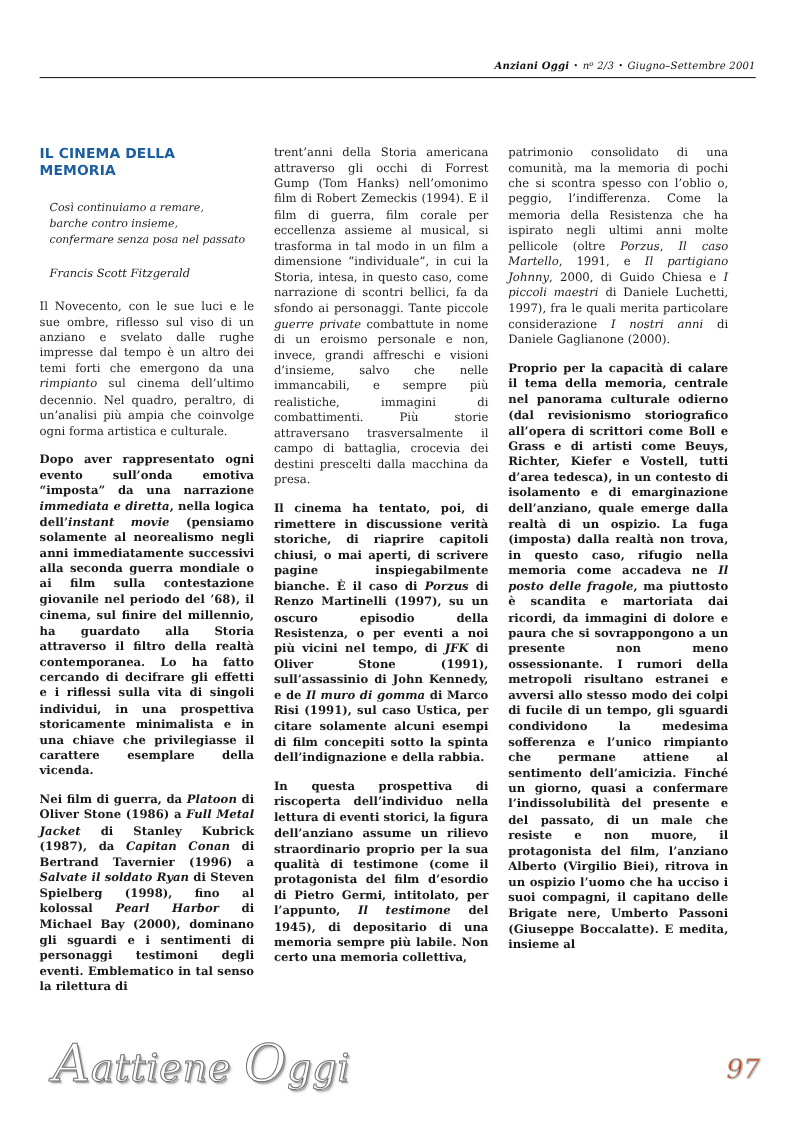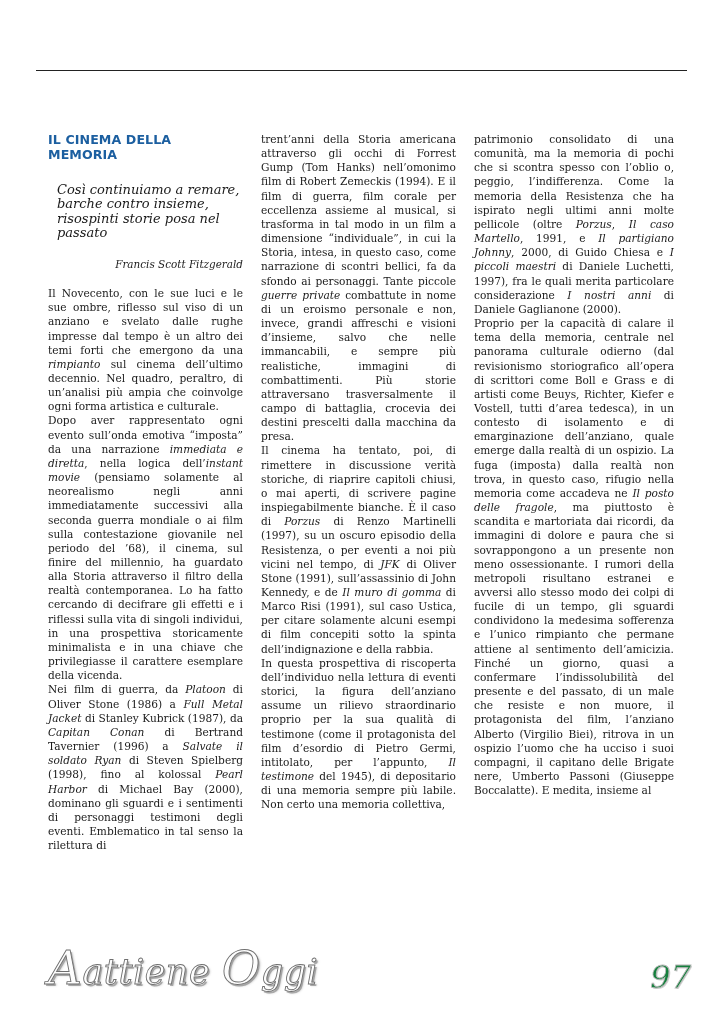--- a/index.html
+++ b/index.html
@@ -59,21 +59,21 @@
     left: 36px;
     top: 70px;
     width: 651px;
     height: 1px;
     background: #222;
   }
 
   
   .columns {
     position: absolute;
-    left: 48px;
+    left: 36px;
     top: 132px;
     width: 651px;
     height: 790px;
   }
   .col {
     position: absolute;
     top: 0;
     width: 195px;
     font-size: 10.6px;
     line-height: 14.15px;
@@ -91,40 +91,40 @@
     font-weight: bold;
     font-size: 12.6px;
     letter-spacing: 0.1px;
     line-height: 15px;
     margin: 0 0 21px 0;
     text-align: left;
   }
 
   .epigraph {
     font-style: italic;
-    font-size: 13px;
+    font-size: 10px;
     line-height: 14.4px;
     margin: 0 0 0 9px;
     text-align: left;
   }
   .epigraph-line { display: block; }
 
   .byline {
     font-style: italic;
     font-size: 10.4px;
     line-height: 14.4px;
     margin: 16px 0 15px 9px;
-    text-align: right;
+    text-align: left;
   }
 
   .para {
     margin: 0;
     text-align: justify;
   }
-  .para + .para { margin-top: 0; }
+  .para + .para { margin-top: 12px; font-weight: bold; }
 
   .col p i, .col p em {
     font-style: italic;
   }
 
   
   .footer {
     position: absolute;
     left: 0;
     top: 940px;
@@ -149,41 +149,44 @@
   .logo .cap {
     font-size: 47px;
     line-height: 0;
   }
   .page-num {
     position: absolute;
     right: 32px;
     top: 18px;
     font-family: "DejaVu Serif", "Liberation Serif", serif;
     font-style: italic;
-    font-size: 32px;
-    color: #15803d;
+    font-size: 24px;
+    color: #c2410c;
     -webkit-text-stroke: 0.8px #b8b8b8;
     text-shadow: 1.2px 1.2px 0 rgba(180,180,180,0.6);
   }
 </style>
 </head>
 <body>
 
 <div class="page">
 
+  <div class="running-head">
+    <span class="rh-title">Anziani Oggi</span><span class="rh-sep">•</span><span class="rh-issue"><span>n</span><sup>o</sup><span> 2/3</span></span><span class="rh-sep">•</span><span class="rh-date">Giugno–Settembre 2001</span>
+  </div>
   <div class="rule-top"></div>
 
   <div class="columns">
 
     <div class="col col-1">
       <h1 class="art-title">IL CINEMA DELLA MEMORIA</h1>
       <div class="epigraph">
         <span class="epigraph-line">Così continuiamo a remare,</span>
         <span class="epigraph-line">barche contro insieme,</span>
-        <span class="epigraph-line">risospinti storie posa nel passato</span>
+        <span class="epigraph-line">confermare senza posa nel passato</span>
       </div>
       <div class="byline">Francis Scott Fitzgerald</div>
       <p class="para">Il Novecento, con le sue luci e le sue ombre, riflesso sul viso di un anziano e svelato dalle rughe impresse dal tempo è un altro dei temi forti che emergono da una <i>rimpianto</i> sul cinema dell’ultimo decennio. Nel quadro, peraltro, di un’analisi più ampia che coinvolge ogni forma artistica e culturale.</p>
       <p class="para">Dopo aver rappresentato ogni evento sull’onda emotiva “imposta” da una narrazione <i>immediata e diretta</i>, nella logica dell’<i>instant movie</i> (pensiamo solamente al neorealismo negli anni immediatamente successivi alla seconda guerra mondiale o ai film sulla contestazione giovanile nel periodo del ’68), il cinema, sul finire del millennio, ha guardato alla Storia attraverso il filtro della realtà contemporanea. Lo ha fatto cercando di decifrare gli effetti e i riflessi sulla vita di singoli individui, in una prospettiva storicamente minimalista e in una chiave che privilegiasse il carattere esemplare della vicenda.</p>
       <p class="para">Nei film di guerra, da <i>Platoon</i> di Oliver Stone (1986) a <i>Full Metal Jacket</i> di Stanley Kubrick (1987), da <i>Capitan Conan</i> di Bertrand Tavernier (1996) a <i>Salvate il soldato Ryan</i> di Steven Spielberg (1998), fino al kolossal <i>Pearl Harbor</i> di Michael Bay (2000), dominano gli sguardi e i sentimenti di personaggi testimoni degli eventi. Emblematico in tal senso la rilettura di</p>
     </div>
 
     <div class="col col-2">
       <p class="para">trent’anni della Storia americana attraverso gli occhi di Forrest Gump (Tom Hanks) nell’omonimo film di Robert Zemeckis (1994). E il film di guerra, film corale per eccellenza assieme al musical, si trasforma in tal modo in un film a dimensione “individuale”, in cui la Storia, intesa, in questo caso, come narrazione di scontri bellici, fa da sfondo ai personaggi. Tante piccole <i>guerre private</i> combattute in nome di un eroismo personale e non, invece, grandi affreschi e visioni d’insieme, salvo che nelle immancabili, e sempre più realistiche, immagini di combattimenti. Più storie attraversano trasversalmente il campo di battaglia, crocevia dei destini prescelti dalla macchina da presa.</p>
       <p class="para">Il cinema ha tentato, poi, di rimettere in discussione verità storiche, di riaprire capitoli chiusi, o mai aperti, di scrivere pagine inspiegabilmente bianche. È il caso di <i>Porzus</i> di Renzo Martinelli (1997), su un oscuro episodio della Resistenza, o per eventi a noi più vicini nel tempo, di <i>JFK</i> di Oliver Stone (1991), sull’assassinio di John Kennedy, e de <i>Il muro di gomma</i> di Marco Risi (1991), sul caso Ustica, per citare solamente alcuni esempi di film concepiti sotto la spinta dell’indignazione e della rabbia.</p>

